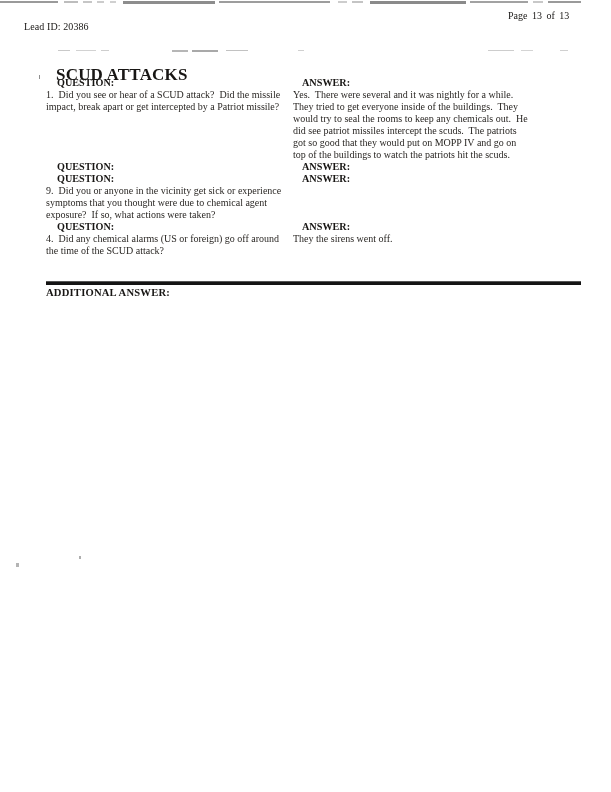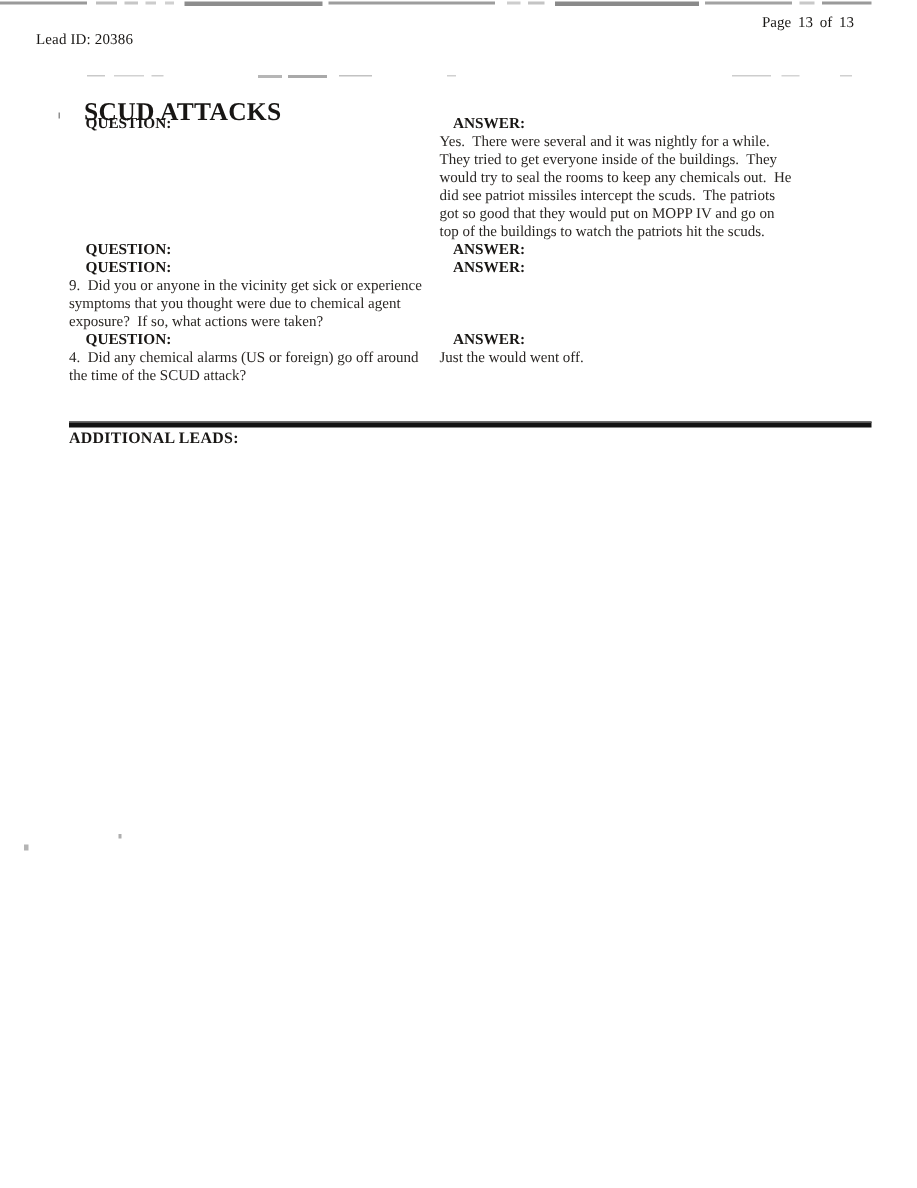--- a/index.html
+++ b/index.html
@@ -77,20 +77,22 @@
 
   <div class="artifact" style="left:39px;top:75px;width:2px;height:5px;">
     <i style="left:0;top:0;width:1px;height:4px;background:#8f8f8f;"></i>
   </div>
 
   <div class="qa-grid">
 
     <div class="qa-row">
       <div class="qa-cell q-cell">
         <div class="qa-label">QUESTION:</div>
+        <div class="qa-lines">1.  Did you see or hear of a SCUD attack?  Did the missile
+impact, break apart or get intercepted by a Patriot missile?</div>
       </div>
       <div class="qa-cell a-cell">
         <div class="qa-label">ANSWER:</div>
         <div class="qa-lines">Yes.  There were several and it was nightly for a while.
 They tried to get everyone inside of the buildings.  They
 would try to seal the rooms to keep any chemicals out.  He
 did see patriot missiles intercept the scuds.  The patriots
 got so good that they would put on MOPP IV and go on
 top of the buildings to watch the patriots hit the scuds.</div>
       </div>
@@ -118,28 +120,28 @@
     </div>
 
     <div class="qa-row">
       <div class="qa-cell q-cell">
         <div class="qa-label">QUESTION:</div>
         <div class="qa-lines">4.  Did any chemical alarms (US or foreign) go off around
 the time of the SCUD attack?</div>
       </div>
       <div class="qa-cell a-cell">
         <div class="qa-label">ANSWER:</div>
-        <div class="qa-lines">Just the would went off.</div>
+        <div class="qa-lines">They the sirens went off.</div>
       </div>
     </div>
 
   </div>
 
   <div class="divider"></div>
-  <div class="additional-leads">ADDITIONAL LEADS:</div>
+  <div class="additional-leads">ADDITIONAL ANSWER:</div>
 
   <div class="artifact" style="left:79px;top:556px;width:3px;height:4px;">
     <i style="left:0;top:0;width:2px;height:3px;background:#aeaeae;"></i>
   </div>
   <div class="artifact" style="left:16px;top:563px;width:4px;height:5px;">
     <i style="left:0;top:0;width:3px;height:4px;background:#b4b4b4;"></i>
   </div>
 
 </div>
 

